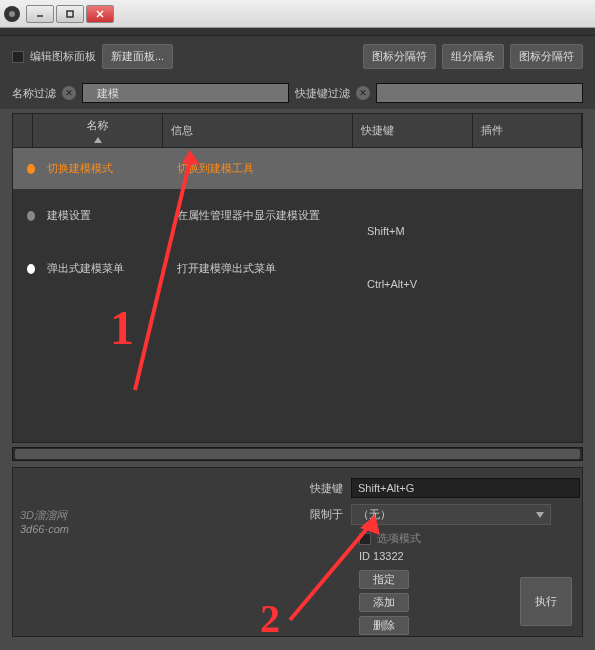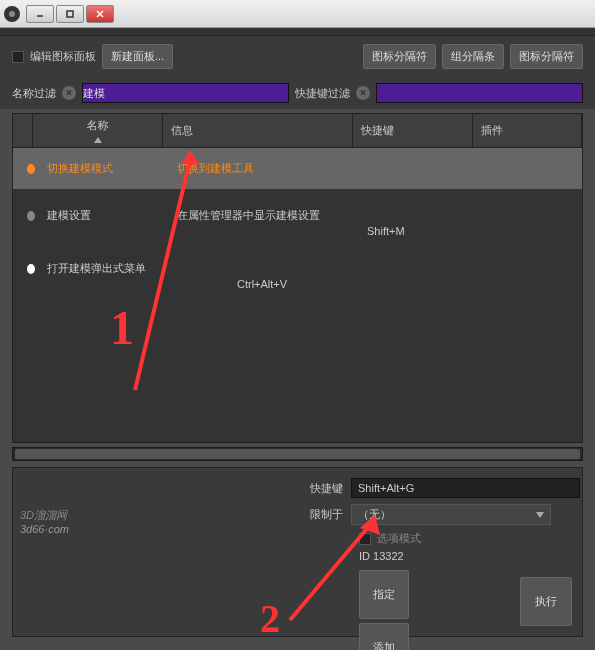--- a/index.html
+++ b/index.html
@@ -17,21 +17,21 @@
 .grip { height: 8px; background: #333; border-bottom: 1px solid #222; }
 
 .toolbar { display: flex; align-items: center; padding: 8px 12px; gap: 6px; background: #3a3a3a; }
 .checkbox { width: 12px; height: 12px; background: #222; border: 1px solid #555; display: inline-block; }
 .toolbar-label { color: #ccc; font-family: Liberation Serif, serif; }
 .btn { background: #555; color: #ddd; padding: 4px 8px; border: 1px solid #666; border-radius: 2px; cursor: pointer; }
 .spacer { flex: 1; }
 
 .filter-row { display: flex; align-items: center; padding: 6px 12px; gap: 6px; background: #3a3a3a; }
 .filter-label { color: #ccc; }
-.filter-input { background: #4c1d95; border: 1px solid #111; color: #ddd; padding: 3px 0; flex: 1; }
+.filter-input { background: #737373; border: 1px solid #111; color: #ddd; padding: 3px 14px; flex: 1; }
 .clear-btn { width: 14px; height: 14px; background: #666; border-radius: 50%; color: #222; display: flex; align-items: center; justify-content: center; cursor: pointer; font-size: 9px; }
 
 .table-area { margin: 4px 12px; background: #333; border: 1px solid #222; height: 330px; display: flex; flex-direction: column; }
 .table-header { display: flex; background: #3f3f3f; border-bottom: 1px solid #222; }
 .th { padding: 4px 8px; color: #ccc; border-right: 1px solid #222; display: flex; align-items: center; gap: 4px; }
 .th-check { width: 20px; }
 .th-name { width: 130px; flex-direction: column; }
 .th-info { width: 190px; }
 .th-shortcut { width: 120px; }
 .th-plugin { flex: 1; }
@@ -56,21 +56,21 @@
 .hscroll-thumb { height: 10px; background: #555; border-radius: 2px; flex: 1; margin: 0 2px; }
 
 .bottom-panel { margin: 4px 12px; background: #3a3a3a; border: 1px solid #222; padding: 10px; position: relative; height: 170px; }
 .form-row { display: flex; align-items: center; margin-bottom: 6px; gap: 8px; }
 .form-label { color: #ccc; width: 40px; text-align: right; }
 .form-input { background: #222; border: 1px solid #111; color: #ccc; padding: 3px 6px; width: 229px; }
 .dropdown { background: #444; border: 1px solid #555; color: #ccc; padding: 2px 6px; width: 200px; display: flex; justify-content: space-between; align-items: center; }
 .checkbox-row { display: flex; align-items: center; gap: 6px; color: #888; margin-left: 56px; margin-bottom: 4px; }
 .id-text { color: #ccc; margin-left: 56px; margin-bottom: 8px; }
 .btn-group { margin-left: 56px; display: flex; flex-direction: column; gap: 4px; width: 50px; }
-.small-btn { background: #555; color: #ddd; padding: 16px 0; text-align: center; border: 1px solid #666; border-radius: 2px; cursor: pointer; }
+.small-btn { background: #555; color: #ddd; padding: 1px 0; text-align: center; border: 1px solid #666; border-radius: 2px; cursor: pointer; }
 .execute-btn { position: absolute; right: 10px; bottom: 10px; background: #555; color: #ddd; padding: 16px 14px; border: 1px solid #666; border-radius: 2px; cursor: pointer; }
 .bottom-right-area { position: absolute; left: 290px; top: 10px; }
 
 .watermark { position: absolute; left: 20px; top: 508px; color: #888; font-size: 22px; font-style: italic; line-height: 1.3; pointer-events: none; }
 .watermark .line2 { color: #999; }
 
 .annotation { position: absolute; color: #f33; font-family: cursive; pointer-events: none; }
 .anno1 { left: 110px; top: 300px; font-size: 48px; font-weight: bold; }
 .anno2 { left: 260px; top: 595px; font-size: 40px; font-weight: bold; }
 .arrow { position: absolute; pointer-events: none; }
@@ -148,20 +148,21 @@
           <span class="row-icon gear-icon"></span>
         </div>
       <div class="td td-name">建模设置</div>
       <div class="td td-info">在属性管理器中显示建模设置</div>
       <div class="td td-shortcut">Shift+M</div>
     </div>
     <div class="tr">
       <div class="td td-check">
           <span class="row-icon dot-white"></span>
         </div>
+      <div class="td td-name">弹出式建模菜单</div>
       <div class="td td-info">打开建模弹出式菜单</div>
       <div class="td td-shortcut">Ctrl+Alt+V</div>
     </div>
   </div>
 </div>
 
 <div class="hscroll">
   <div class="hscroll-thumb"></div>
 </div>
 

